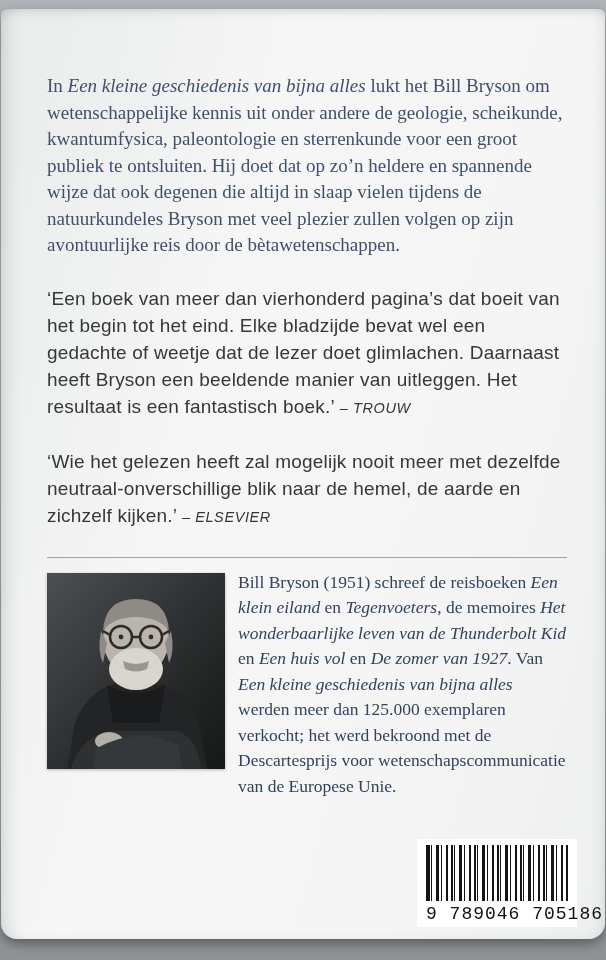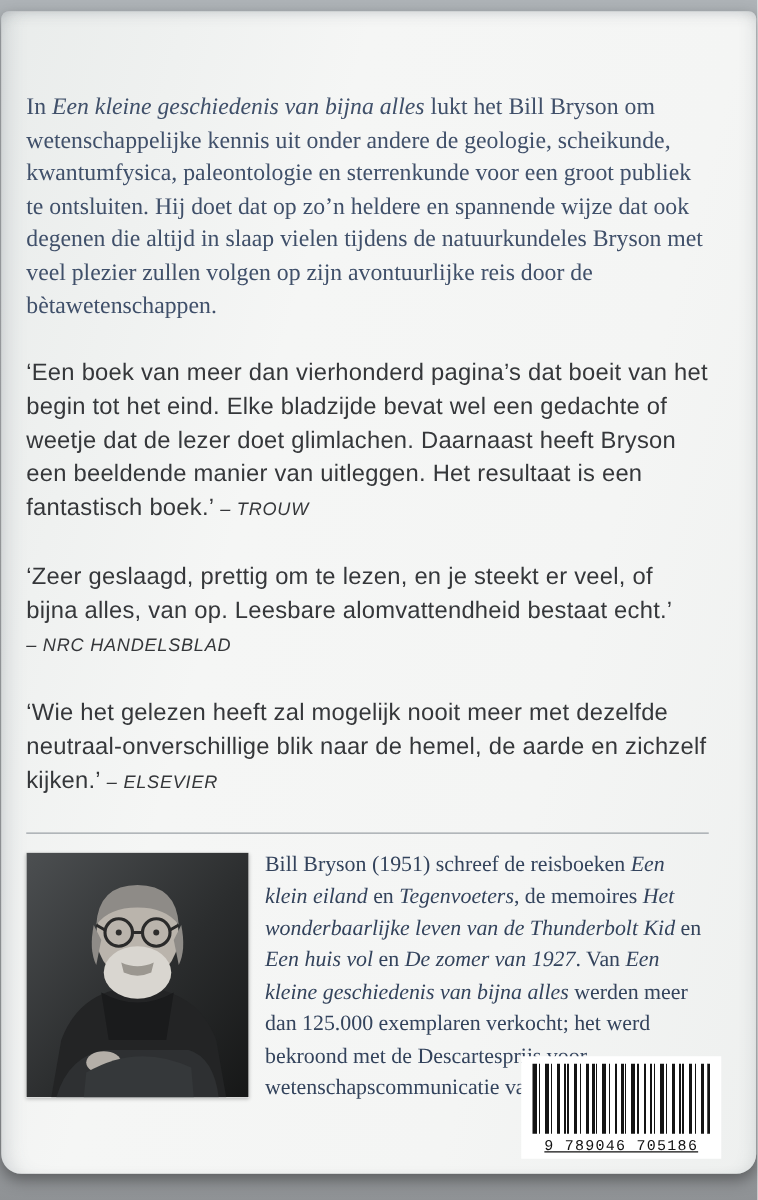--- a/index.html
+++ b/index.html
@@ -9,21 +9,21 @@
     font-family:"Liberation Serif", serif;
   }
   .book{
     position:absolute;left:1px;right:1px;top:9px;bottom:21px;
     background:linear-gradient(105deg,#e9eceb 0%,#f5f6f5 35%,#f4f5f4 70%,#eef0ef 100%);
     border-radius:6px 6px 16px 16px;
     box-shadow:0 5px 12px rgba(0,0,0,.38),
       inset 14px 0 20px -14px rgba(70,80,92,.28),
       inset -10px 0 16px -12px rgba(70,80,92,.22),
       inset 0 10px 14px -12px rgba(70,80,92,.30);
-    padding:64px 38px 0 20px;
+    padding:64px 38px 0 46px;
     box-sizing:border-box;
     overflow:hidden;
   }
   .intro{
     margin:0;
     font-size:19px;line-height:26.5px;color:#40506a;
   }
   .intro .it{font-style:italic;}
   .quotes{margin-top:26px;}
   .quote{
@@ -68,33 +68,32 @@
       #141414 3px 4px,#fff 4px 8px,
       #141414 8px 11px,#fff 11px 13px,
       #141414 13px 14px,#fff 14px 18px,
       #141414 18px 20px,#fff 20px 23px);
     border-left:2px solid #141414;
     border-right:2px solid #141414;
   }
   .isbn{
     margin-top:3px;text-align:center;
     font-family:"Liberation Mono", monospace;
-    font-size:12px;color:#111;letter-spacing:1px;white-space:nowrap;text-decoration:underline;
+    font-size:18px;color:#111;letter-spacing:1px;white-space:nowrap;
   }
 </style>
 </head>
 <body>
 
 <div class="book">
 
   <p class="intro"><span>In </span><span class="it">Een kleine geschiedenis van bijna alles</span><span> lukt het Bill Bryson om wetenschappelijke kennis uit onder andere de geologie, scheikunde, kwantumfysica, paleontologie en sterrenkunde voor een groot publiek te ontsluiten. Hij doet dat op zo’n heldere en spannende wijze dat ook degenen die altijd in slaap vielen tijdens de natuurkundeles Bryson met veel plezier zullen volgen op zijn avontuurlijke reis door de bètawetenschappen.</span></p>
 
   <div class="quotes">
     <p class="quote"><span>‘Een boek van meer dan vierhonderd pagina’s dat boeit van het begin tot het eind. Elke bladzijde bevat wel een gedachte of weetje dat de lezer doet glimlachen. Daarnaast heeft Bryson een beeldende manier van uitleggen. Het resultaat is een fantastisch boek.’ </span><span class="attr">– TROUW</span></p>
-    <p class="quote"><span>‘Zeer geslaagd, prettig om te lezen, en je steekt er veel, of bijna alles, van op. Leesbare alomvattendheid bestaat echt.’</span><span class="attr block">– NRC HANDELSBLAD</span></p>
     <p class="quote"><span>‘Wie het gelezen heeft zal mogelijk nooit meer met dezelfde neutraal-onverschillige blik naar de hemel, de aarde en zichzelf kijken.’ </span><span class="attr">– ELSEVIER</span></p>
   </div>
 
   <hr class="divider">
 
   <div class="bio-row">
     <div class="photo">
       <svg width="178" height="196" viewBox="0 0 178 196" xmlns="http://www.w3.org/2000/svg">
         <defs>
           <linearGradient id="bg" x1="0" y1="0" x2="1" y2="1">

